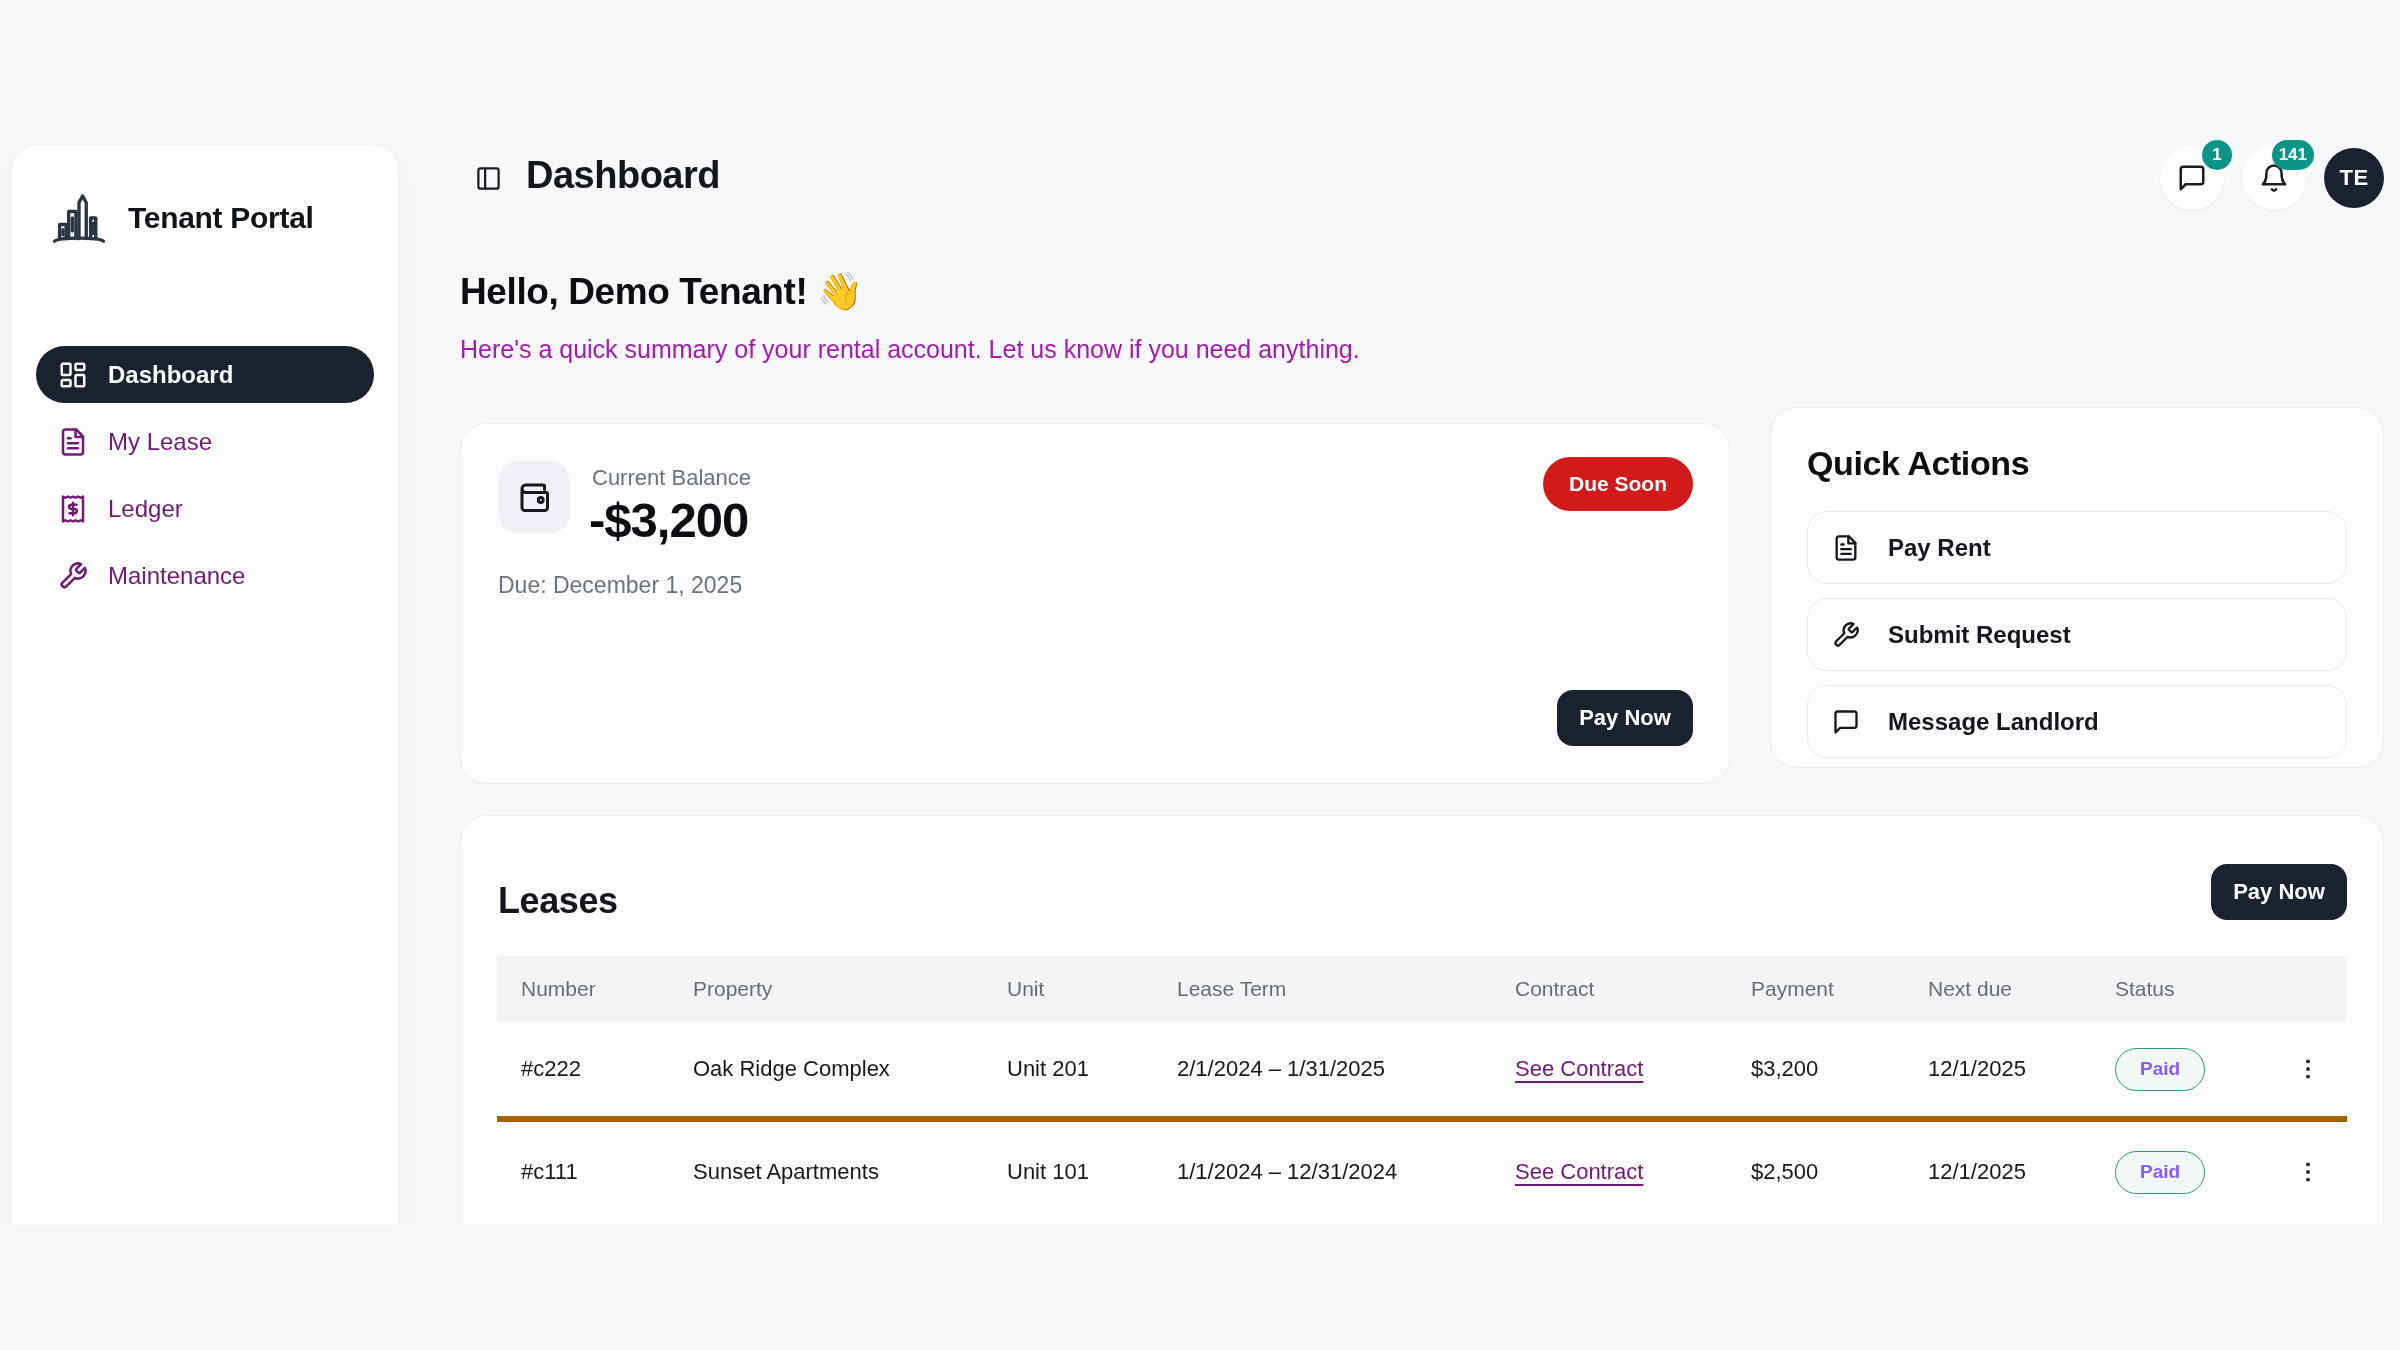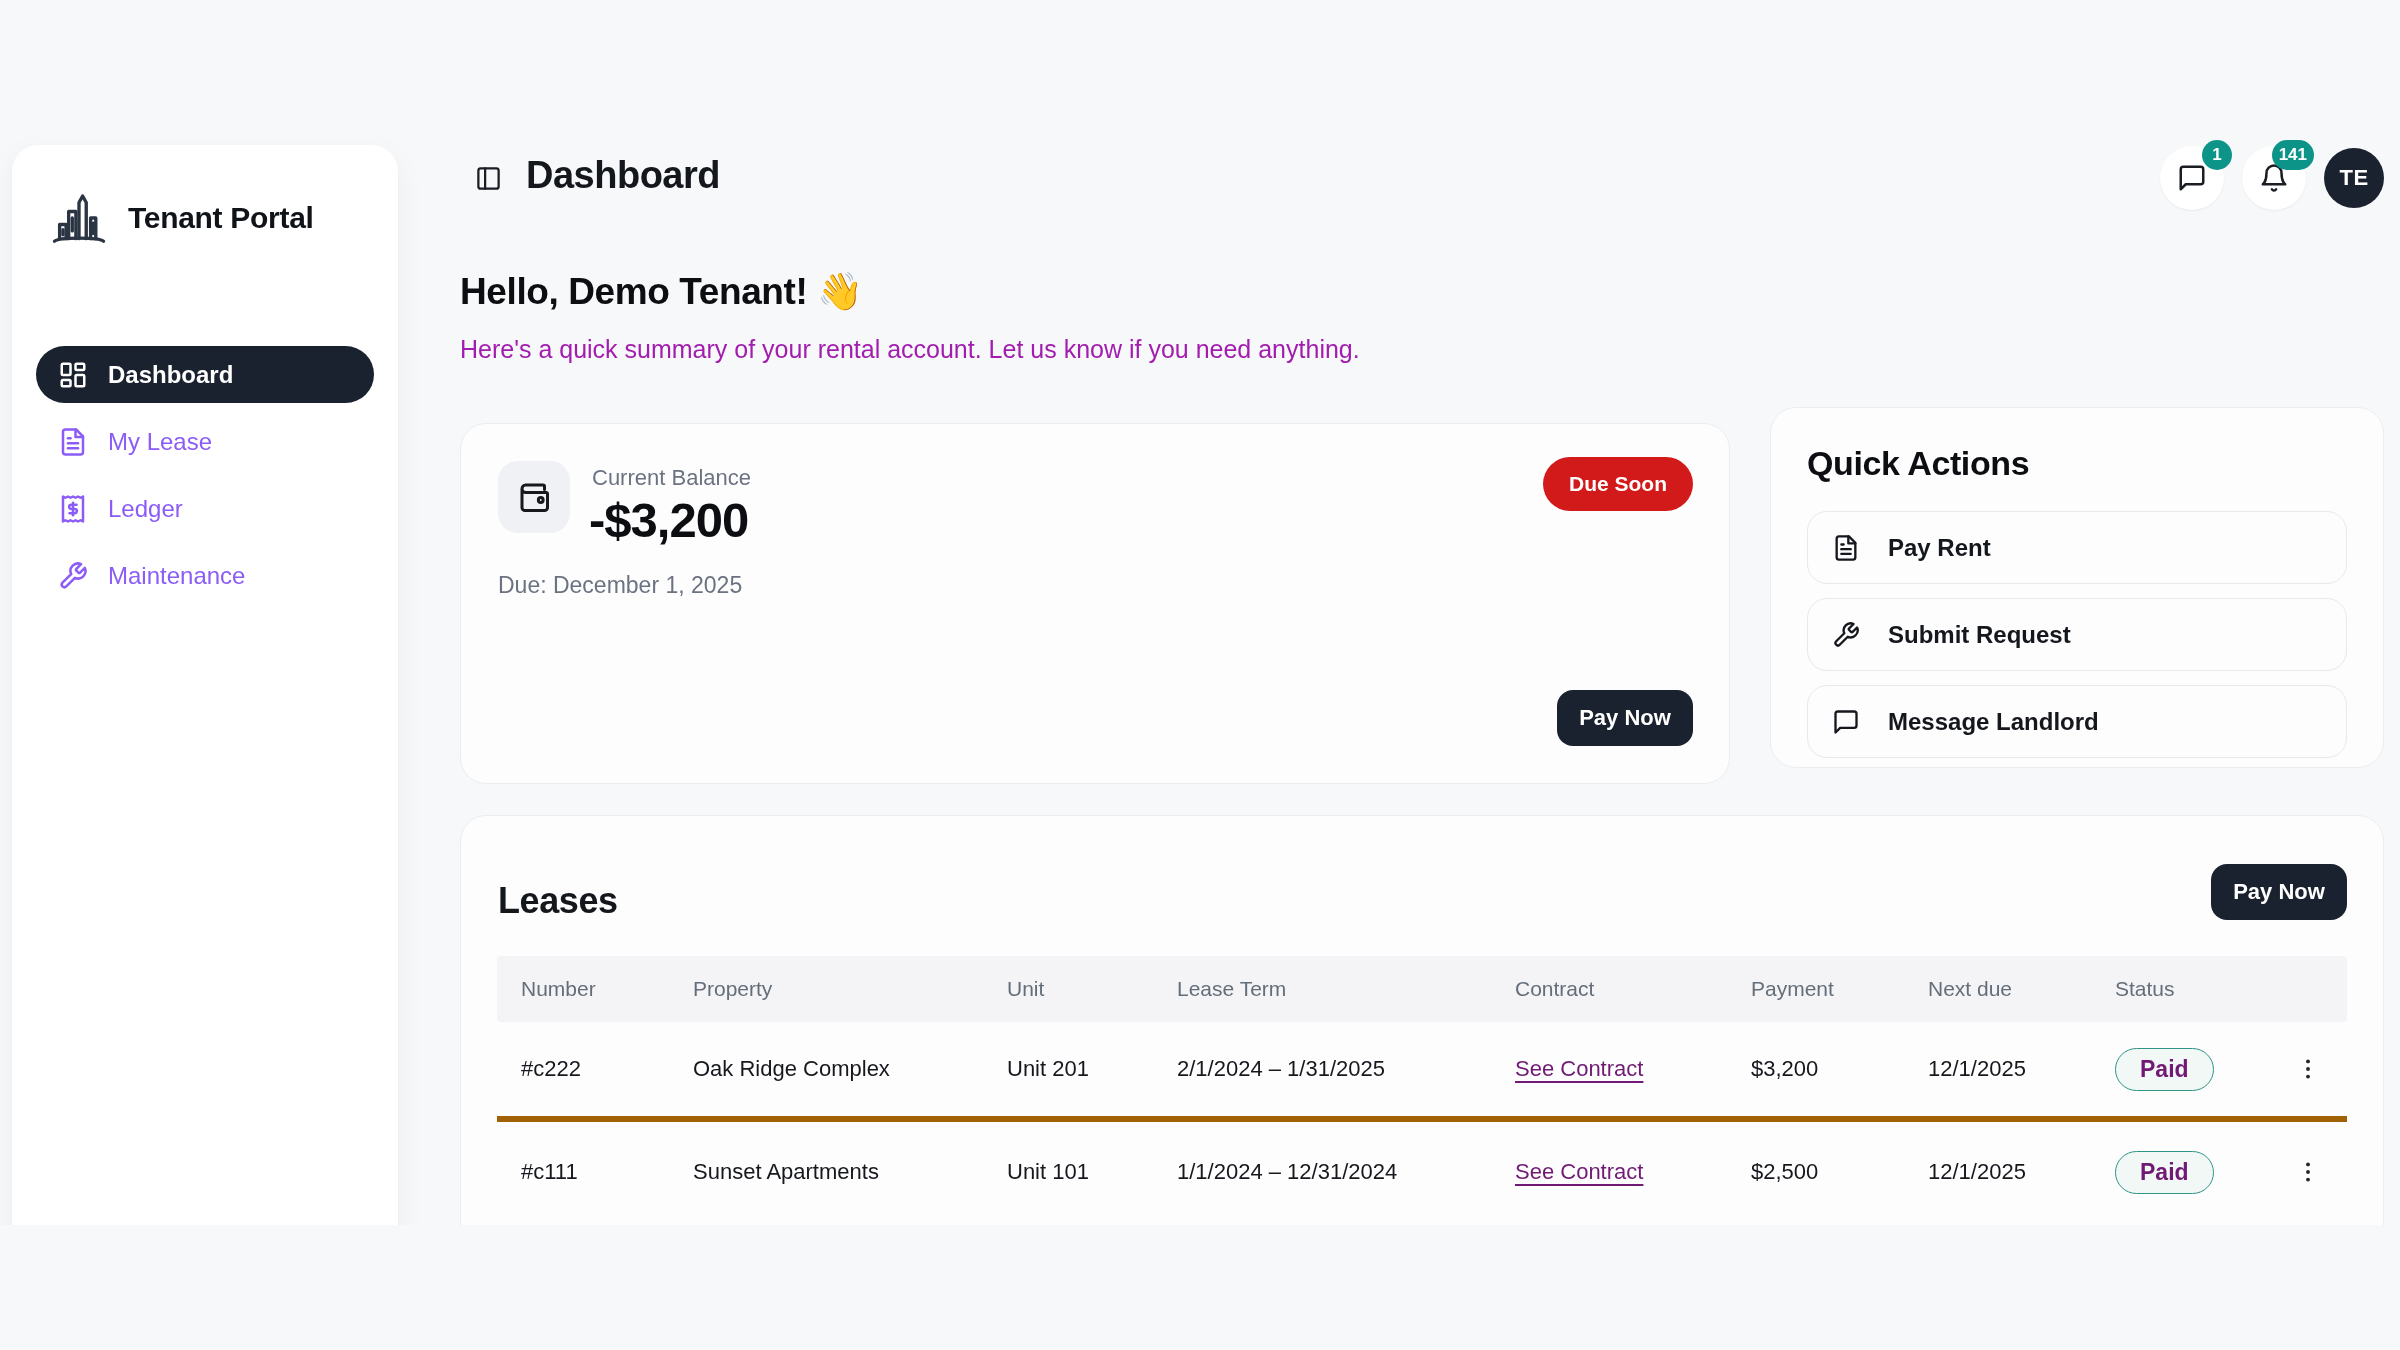--- a/index.html
+++ b/index.html
@@ -20,21 +20,21 @@
     box-shadow:0 1px 2px rgba(16,24,40,.05), 0 10px 30px rgba(16,24,40,.05);
     padding:40px 24px;
   }
   .logo-row { display:flex; align-items:center; gap:18px; padding:0 12px; height:66px; }
   .logo-row svg { width:62px; height:62px; color:#2b3442; }
   .brand-title { font-size:30px; font-weight:700; letter-spacing:-.3px; color:#101318; }
   .nav { margin-top:95px; display:flex; flex-direction:column; gap:10px; }
   .nav-item {
     display:flex; align-items:center; gap:20px; height:57px;
     padding:0 22px; border-radius:999px; font-size:24px; font-weight:500;
-    color:#8b5cf6; cursor:pointer;
+    color:#701a75; cursor:pointer;
   }
   .nav-item svg { width:30px; height:30px; flex:0 0 auto; }
   .nav-item.active { background:#1b222f; color:#ffffff; font-weight:600; }
 
   
   .main-header { position:absolute; left:460px; top:146px; right:16px; height:64px; }
   .panel-toggle {
     position:absolute; left:10px; top:14px; width:36px; height:36px;
     display:flex; align-items:center; justify-content:center; cursor:pointer; color:#1a1d23;
   }
@@ -115,22 +115,22 @@
     font-size:21px; color:#646e7a; font-weight:500;
   }
   .thead > span { padding-left:24px; }
   .trow { height:100px; font-size:22px; color:#16181d; border-bottom:6px solid #a16207; }
   .trow:last-child { border-bottom:none; }
   .trow > div { padding-left:24px; display:flex; align-items:center; }
   .link { color:#701a75; text-decoration:underline; text-underline-offset:5px; cursor:pointer; }
   .pill-paid {
     display:inline-flex; align-items:center; justify-content:center;
     height:43px; padding:0 24px; border-radius:999px;
-    border:1.5px solid #2f9486; background:#f1f8f6; color:#701a75;
-    font-size:23px; font-weight:700;
+    border:1.5px solid #2f9486; background:#f1f8f6; color:#8b5cf6;
+    font-size:19px; font-weight:700;
   }
   .kebab { justify-content:flex-end; padding-right:26px; cursor:pointer; color:#23262c; }
   .kebab svg { width:26px; height:26px; }
 </style>
 </head>
 <body>
 
 <div class="viewport">
 
   <aside class="sidebar">

